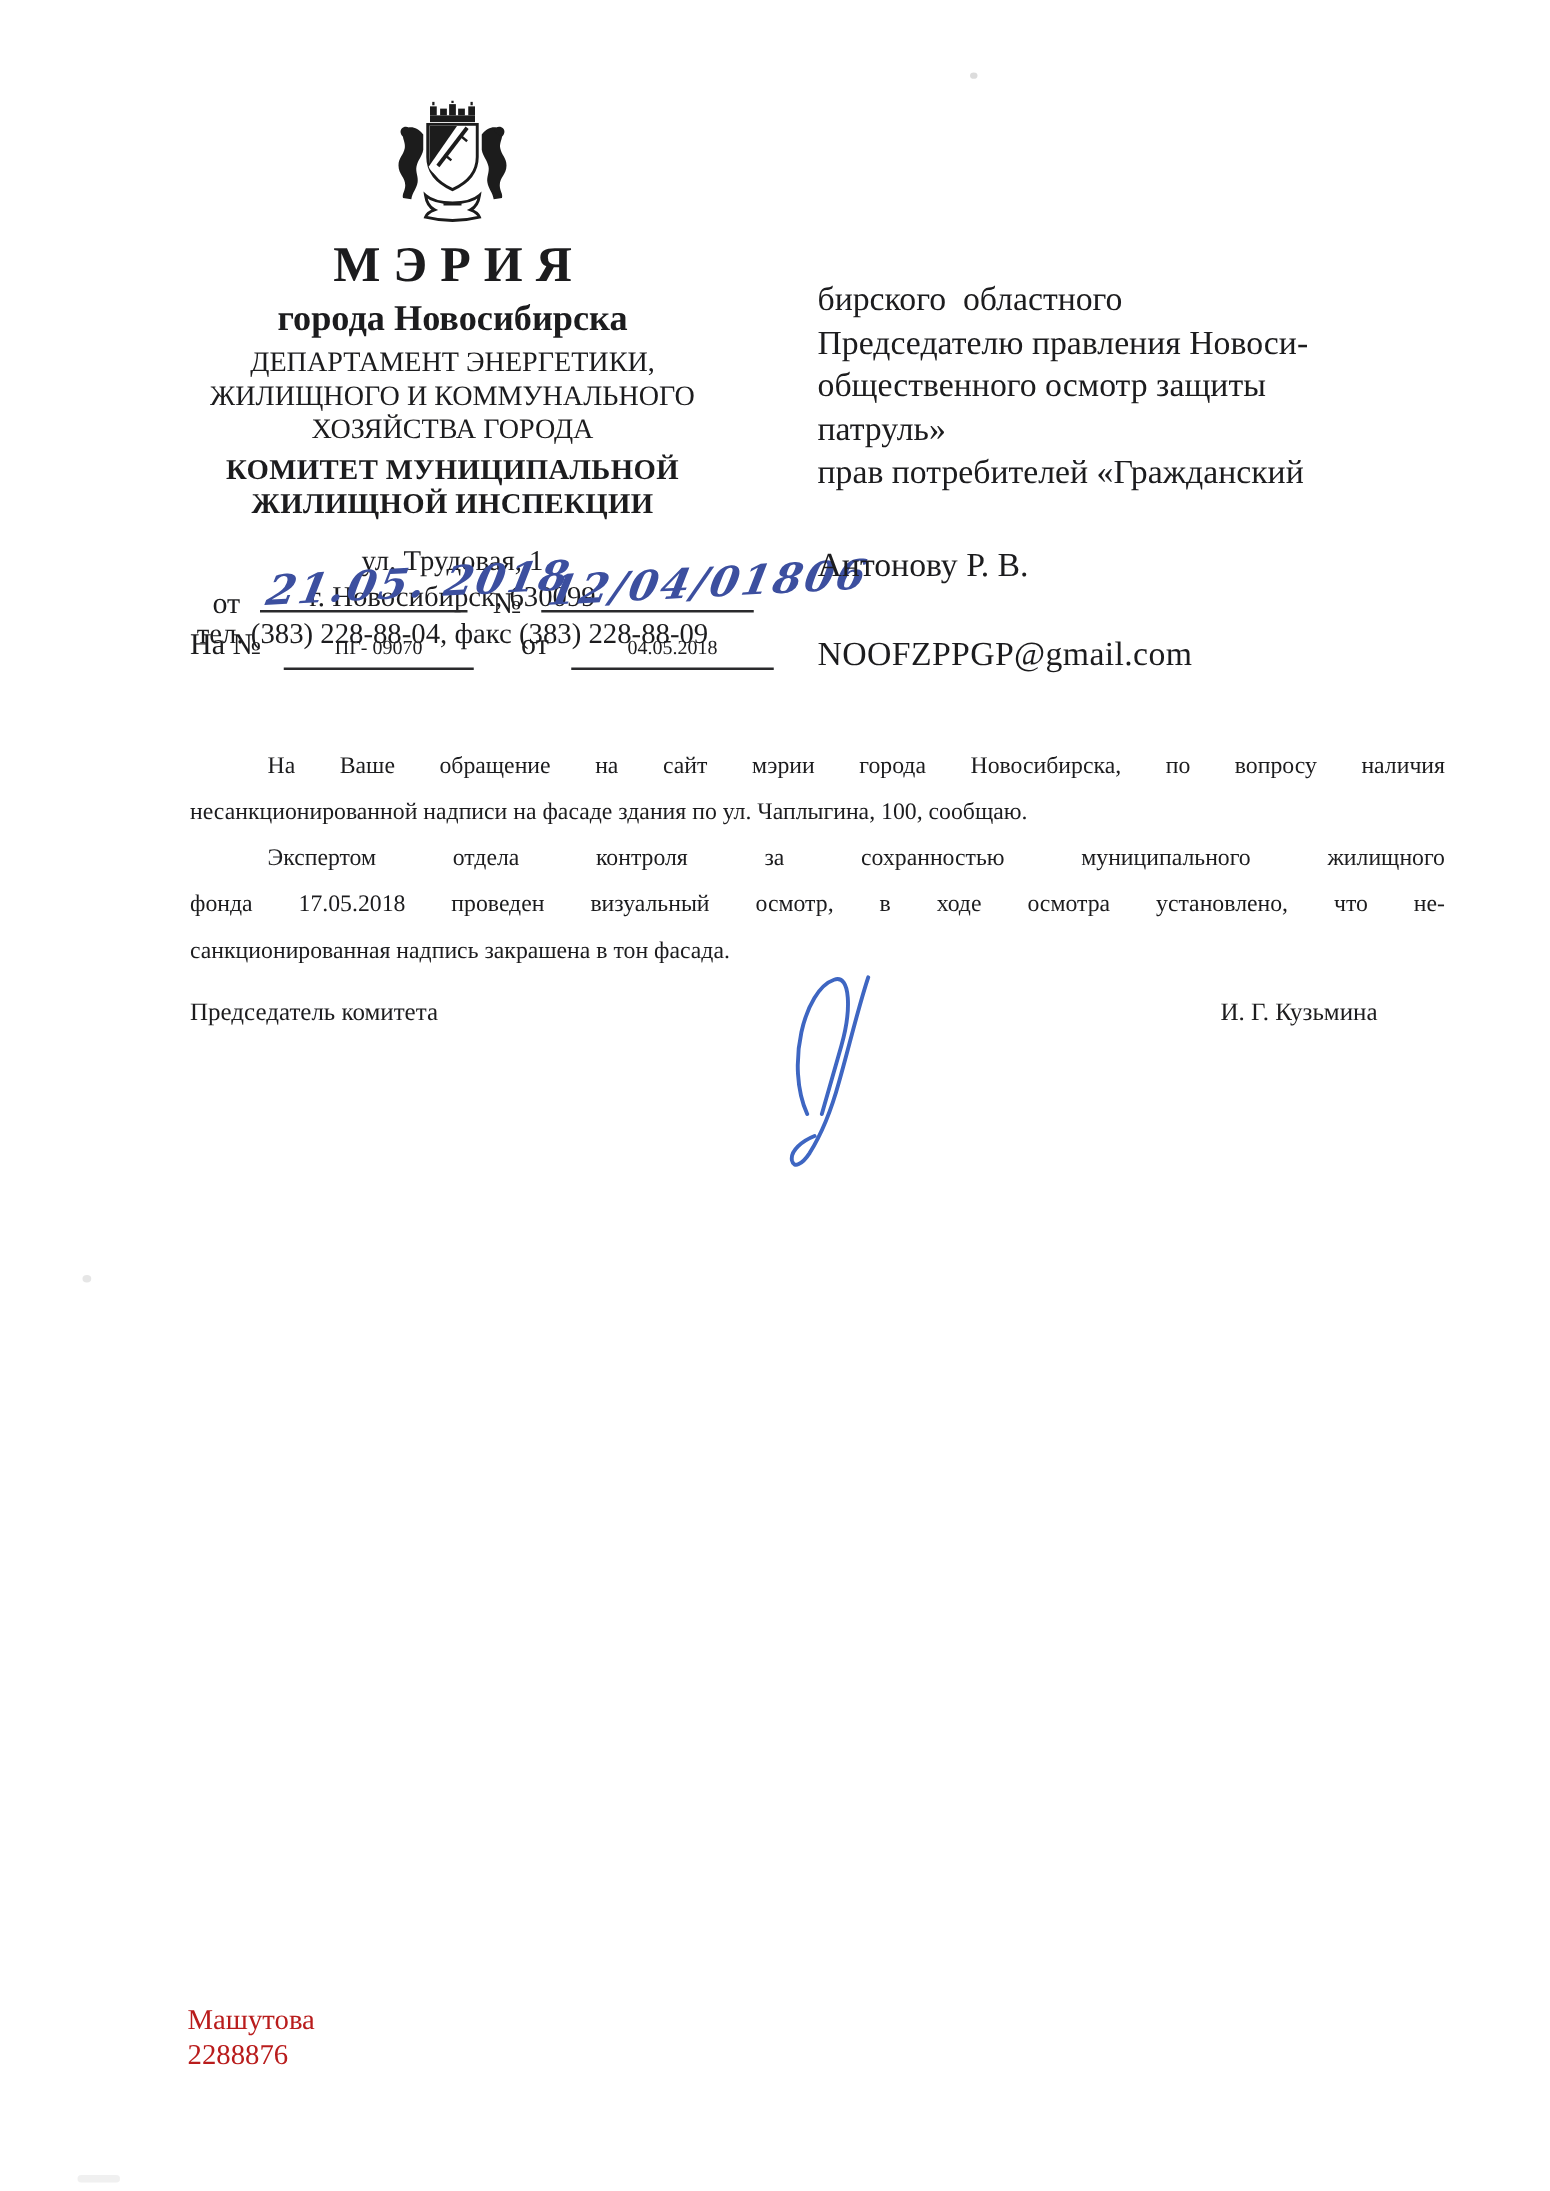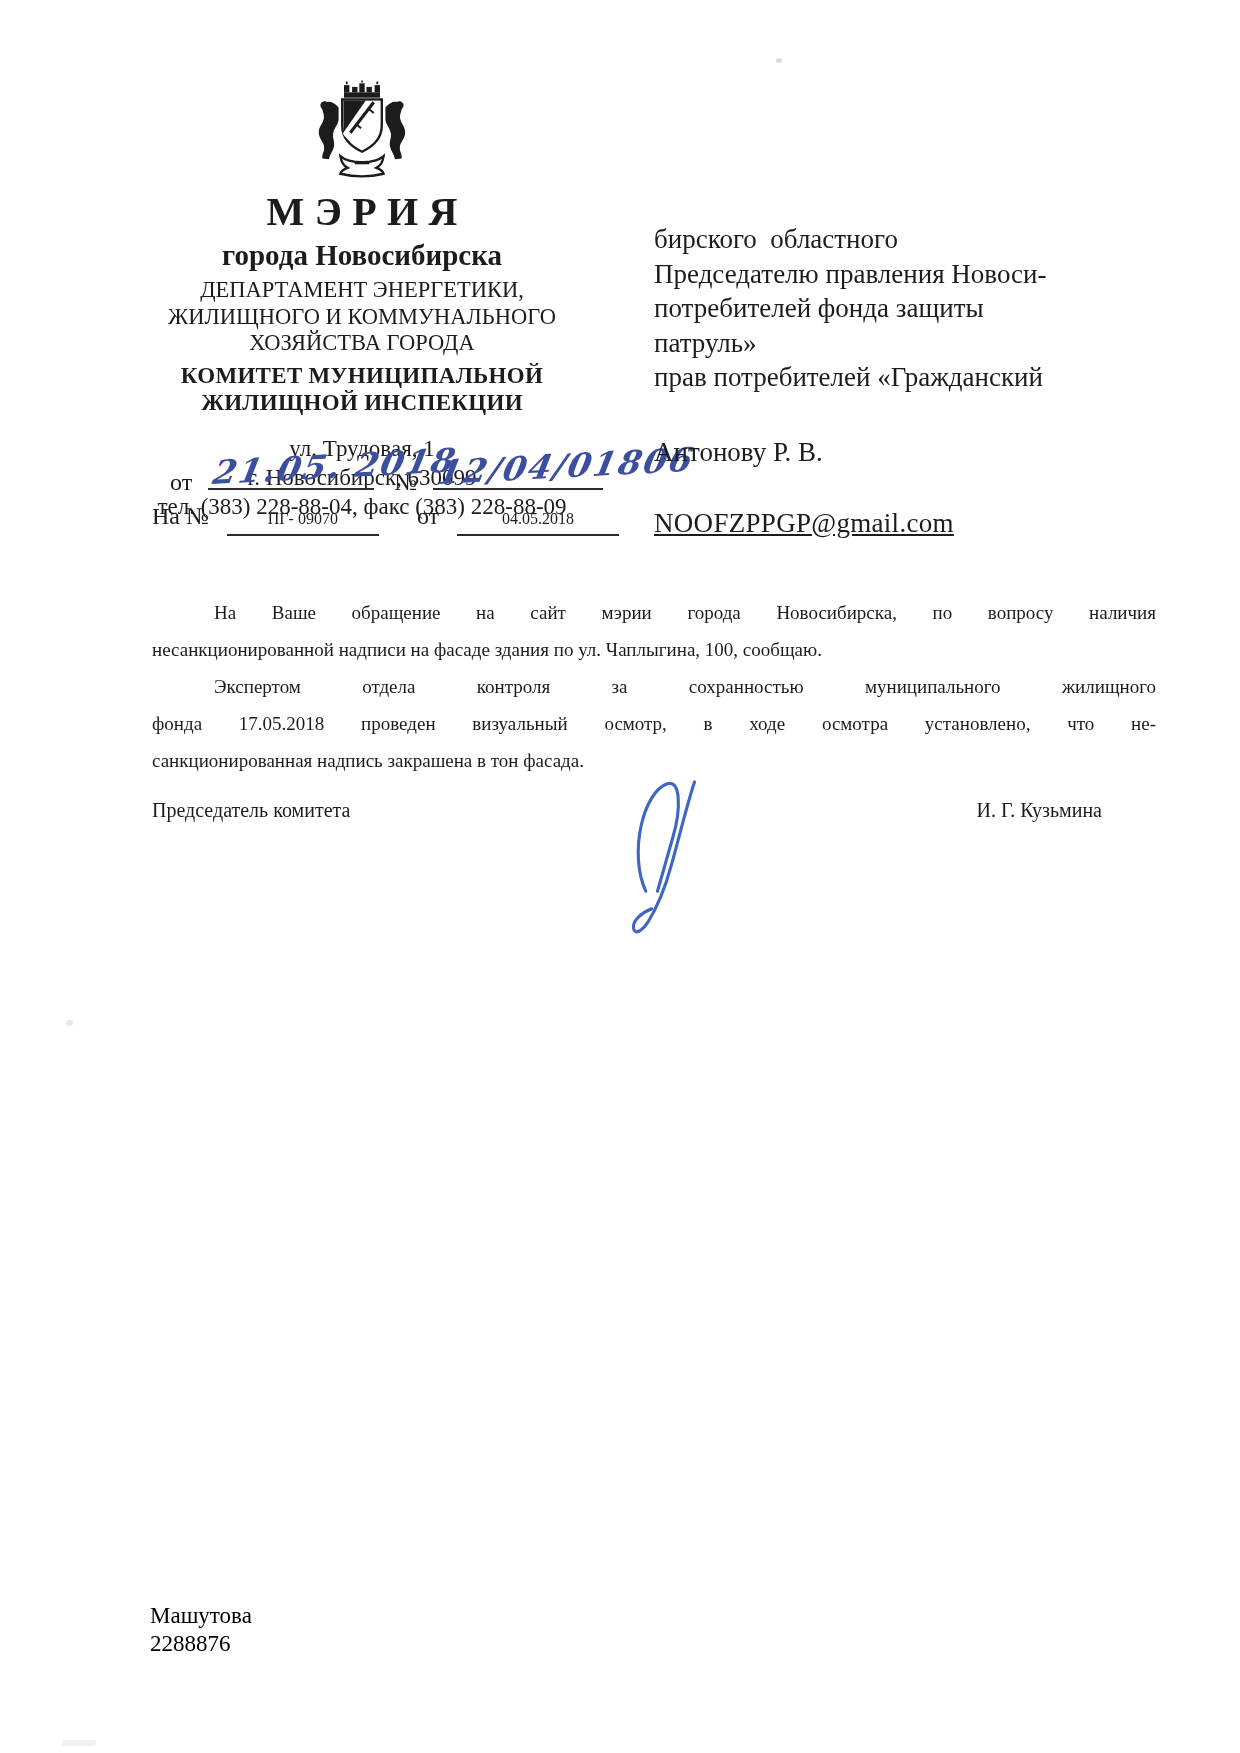--- a/index.html
+++ b/index.html
@@ -54,21 +54,21 @@
     letter-spacing:2px;
   }
 
   
   .addressee {
     position:absolute; left:622px; top:222px; width:480px;
     font-size:27px; line-height:34.5px;
   }
   .addressee-line { white-space:pre-wrap; }
   .addressee-name { margin-top:40px; }
-  .addressee-email { margin-top:37px; letter-spacing:0.3px;text-decoration:underline; }
+  .addressee-email { margin-top:37px; letter-spacing:0.3px; }
 
   
   .body-text {
     position:absolute; left:120px; top:594px; width:1004px;
     font-size:19px; line-height:37px;
   }
   .line { text-align:left; }
   .line.justify { text-align:justify; text-align-last:justify; }
   .line.indent { text-indent:62px; }
 
@@ -76,21 +76,21 @@
   .signature-row {
     position:absolute; left:120px; top:799px; width:950px;
     display:flex; justify-content:space-between;
     font-size:20px;
   }
   .sig-svg { position:absolute; left:586px; top:776px; }
 
   
   .footer {
     position:absolute; left:118px; top:1602px;
-    font-size:23px; line-height:28px; color:#000000;
+    font-size:23px; line-height:28px; color:#b91c1c;
   }
 
   
   .artifact { position:absolute; background:#9a9a9a; border-radius:50%; }
   .artifact.a1 { left:744px; top:58px; width:6px; height:5px; opacity:0.35; }
   .artifact.a2 { left:34px; top:1020px; width:7px; height:6px; opacity:0.25; }
   .artifact.a3 { left:30px; top:1740px; width:34px; height:6px; border-radius:3px; opacity:0.15; }
 </style>
 </head>
 <body>
@@ -173,21 +173,21 @@
     </span>
     <span class="ref-label" style="margin-left:32px;">от</span>
     <span class="write-slot" style="width:162px; margin-left:12px;">
       <span class="typed-slot-text">04.05.2018</span>
     </span>
   </div>
 
   <div class="addressee">
     <div class="addressee-line">бирского  областного</div>
     <div class="addressee-line">Председателю правления Новоси-</div>
-    <div class="addressee-line">потребителей фонда защиты</div>
+    <div class="addressee-line">общественного осмотр защиты</div>
     <div class="addressee-line">патруль»</div>
     <div class="addressee-line">прав потребителей «Гражданский</div>
     <div class="addressee-name">Антонову Р. В.</div>
     <div class="addressee-email">NOOFZPPGP@gmail.com</div>
   </div>
 
   <div class="body-text">
     <div class="line justify indent">На Ваше обращение на сайт мэрии города Новосибирска, по вопросу наличия</div>
     <div class="line">несанкционированной надписи на фасаде здания по ул. Чаплыгина, 100, сообщаю.</div>
     <div class="line justify indent">Экспертом отдела контроля за сохранностью муниципального жилищного</div>

